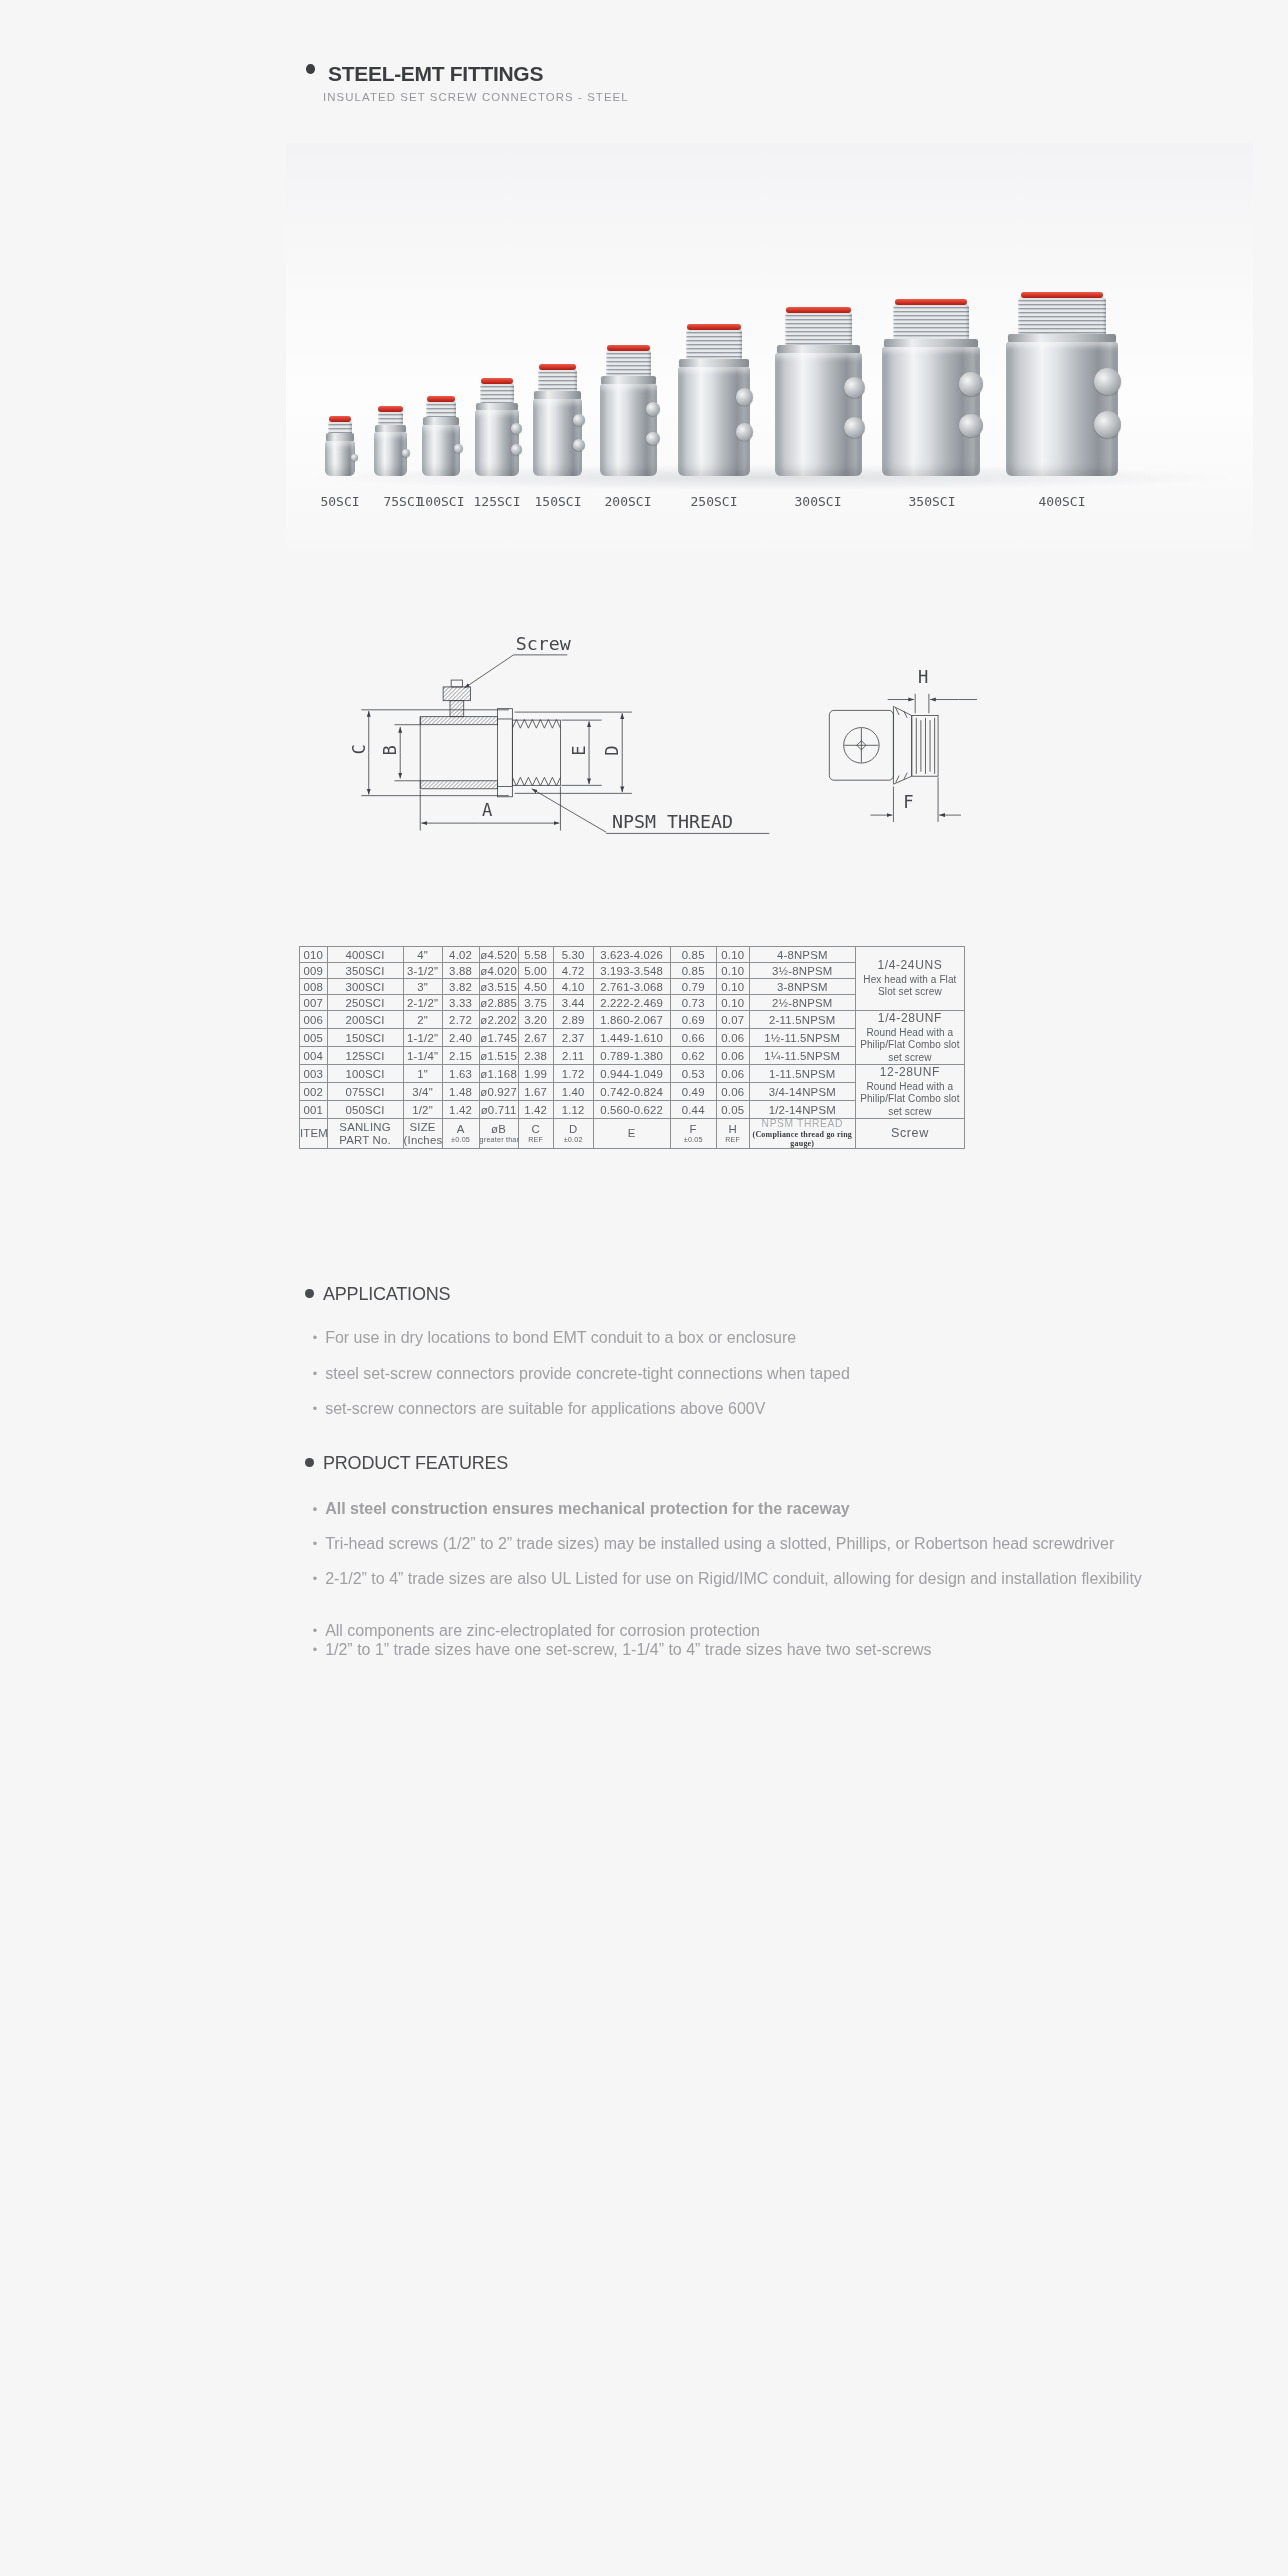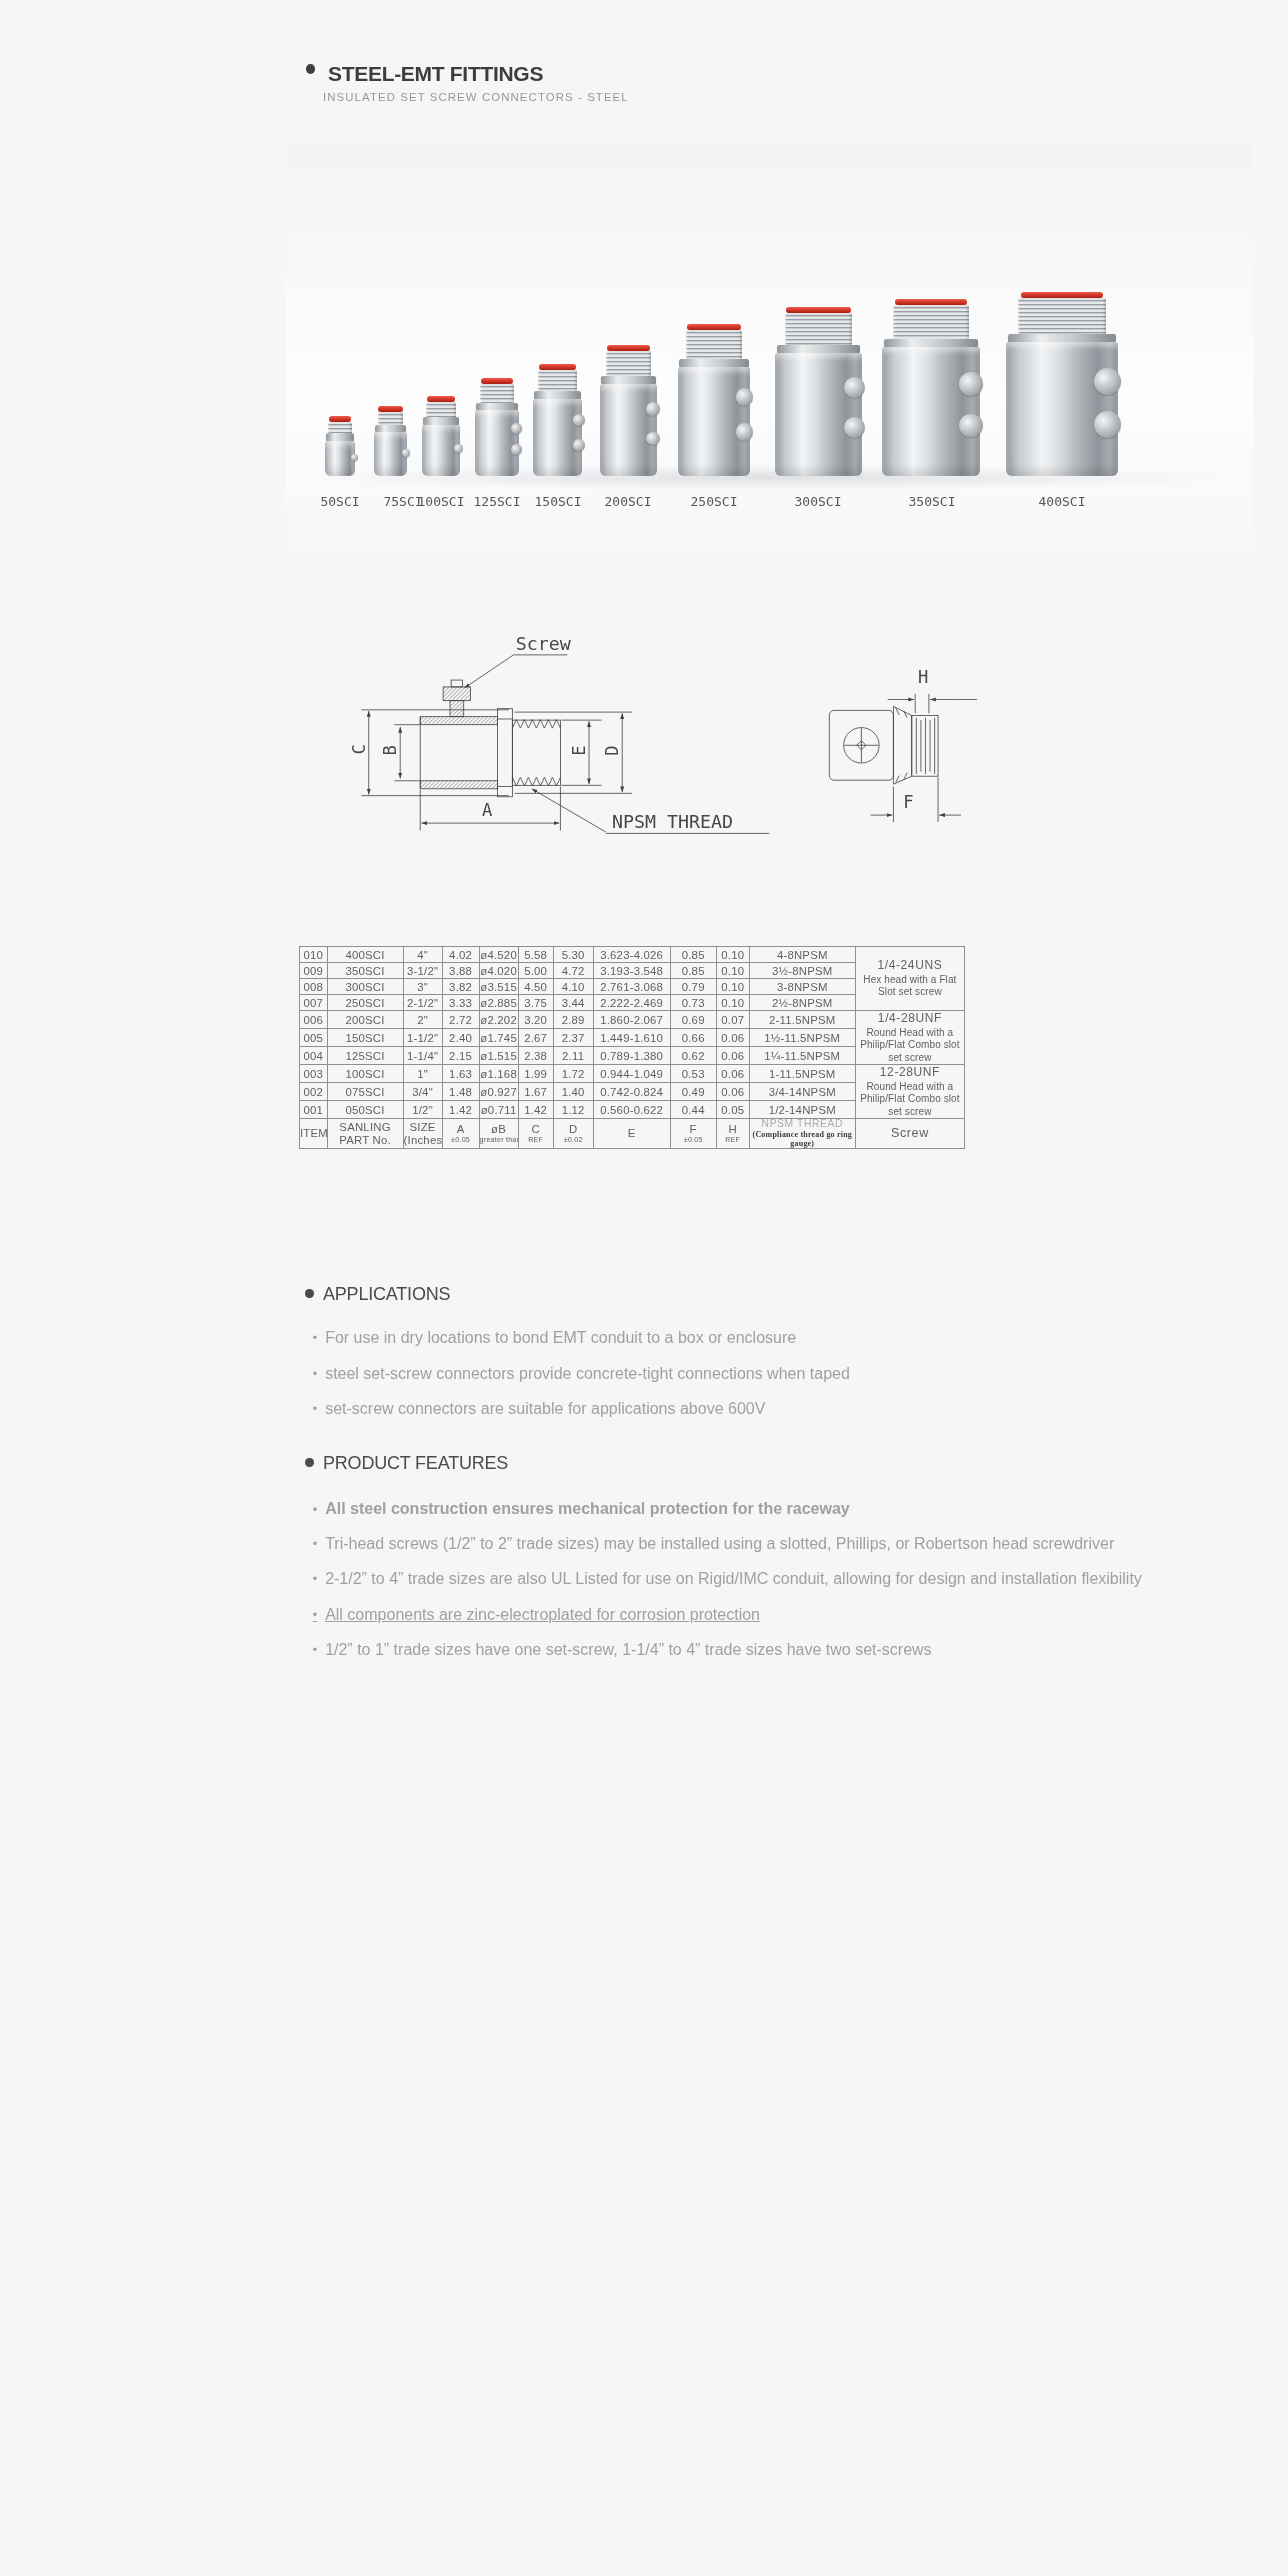--- a/index.html
+++ b/index.html
@@ -491,18 +491,18 @@
   </div>
 
   <div class="sec" style="top:1453px;">
     <div class="sec-h">
       <span class="sdot"></span>
       <span>PRODUCT FEATURES</span>
     </div>
     <div class="bline" style="top:47px;font-weight:bold;">All steel construction ensures mechanical protection for the raceway</div>
     <div class="bline" style="top:82px;">Tri-head screws (1/2” to 2” trade sizes) may be installed using a slotted, Phillips, or Robertson head screwdriver</div>
     <div class="bline" style="top:117px;">2-1/2” to 4” trade sizes are also UL Listed for use on Rigid/IMC conduit, allowing for design and installation flexibility</div>
-    <div class="bline" style="top:153px;text-decoration:underline;">All components are zinc-electroplated for corrosion protection</div>
+    <div class="bline" style="top:169px;">All components are zinc-electroplated for corrosion protection</div>
     <div class="bline" style="top:188px;">1/2” to 1” trade sizes have one set-screw, 1-1/4” to 4” trade sizes have two set-screws</div>
   </div>
 
 </div>
 
 
 </body></html>

